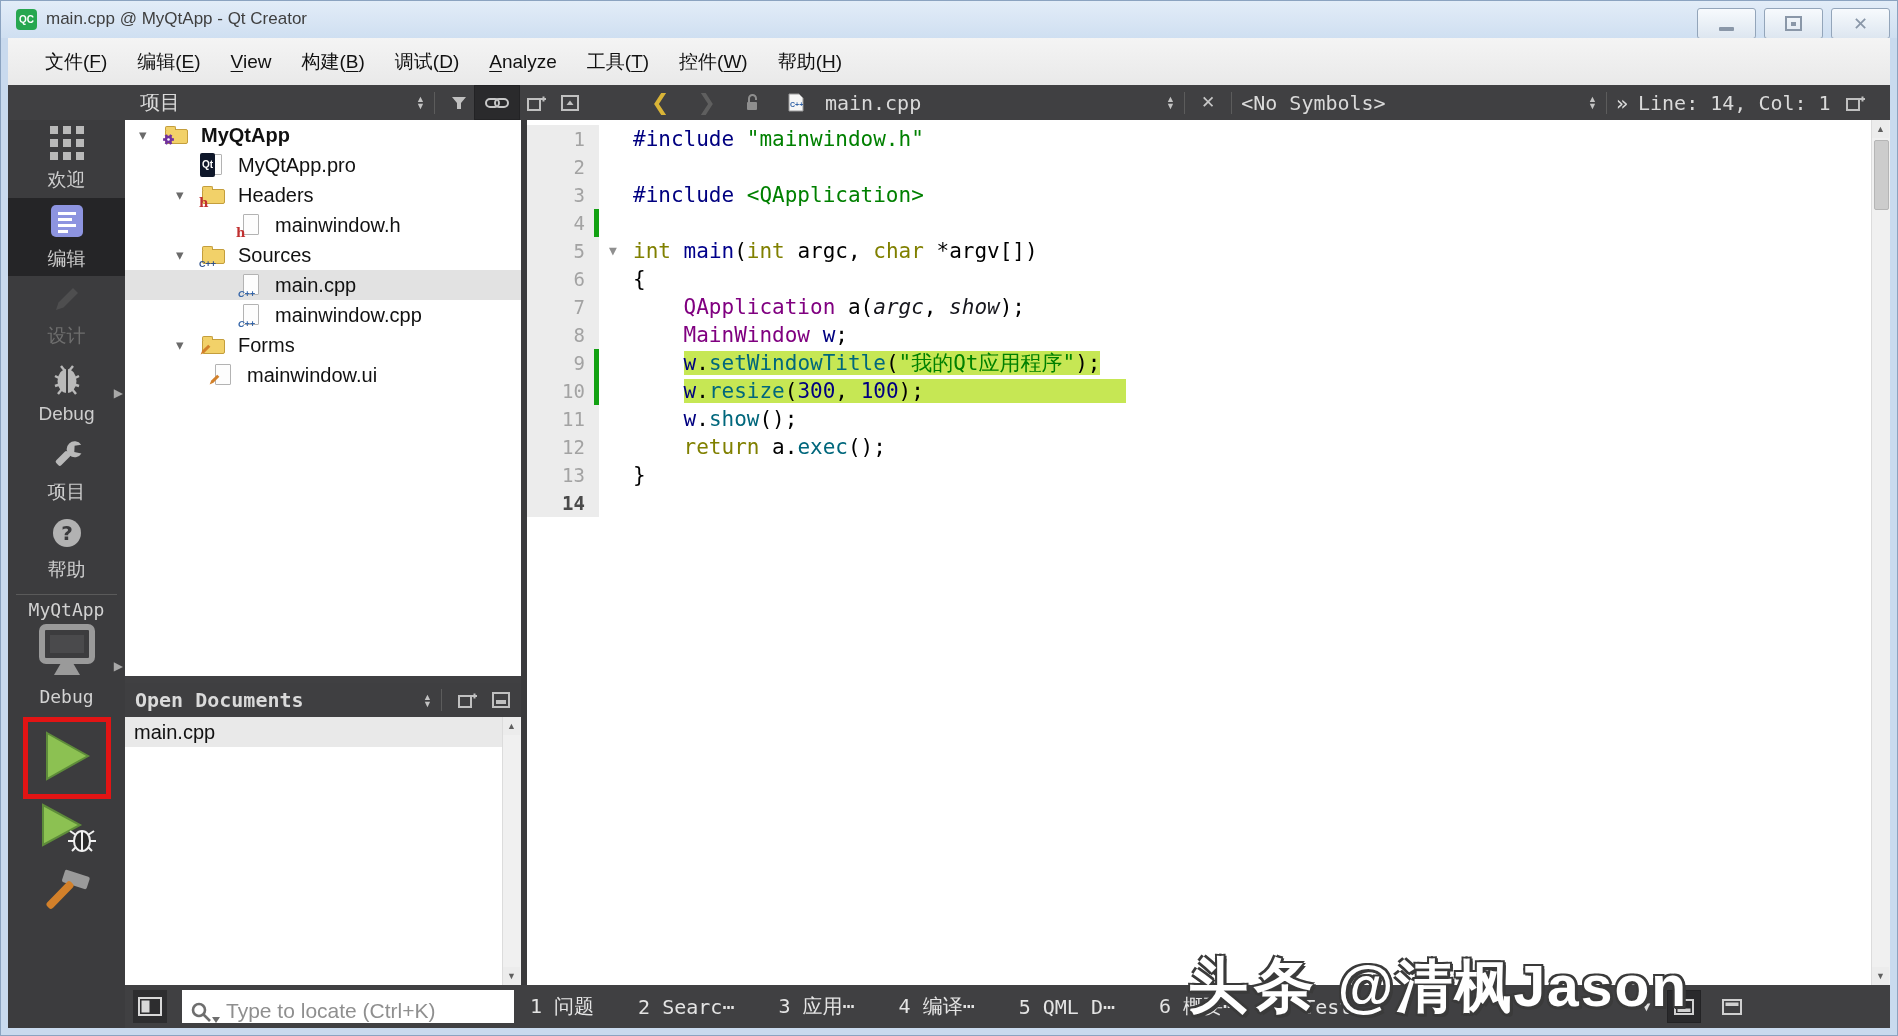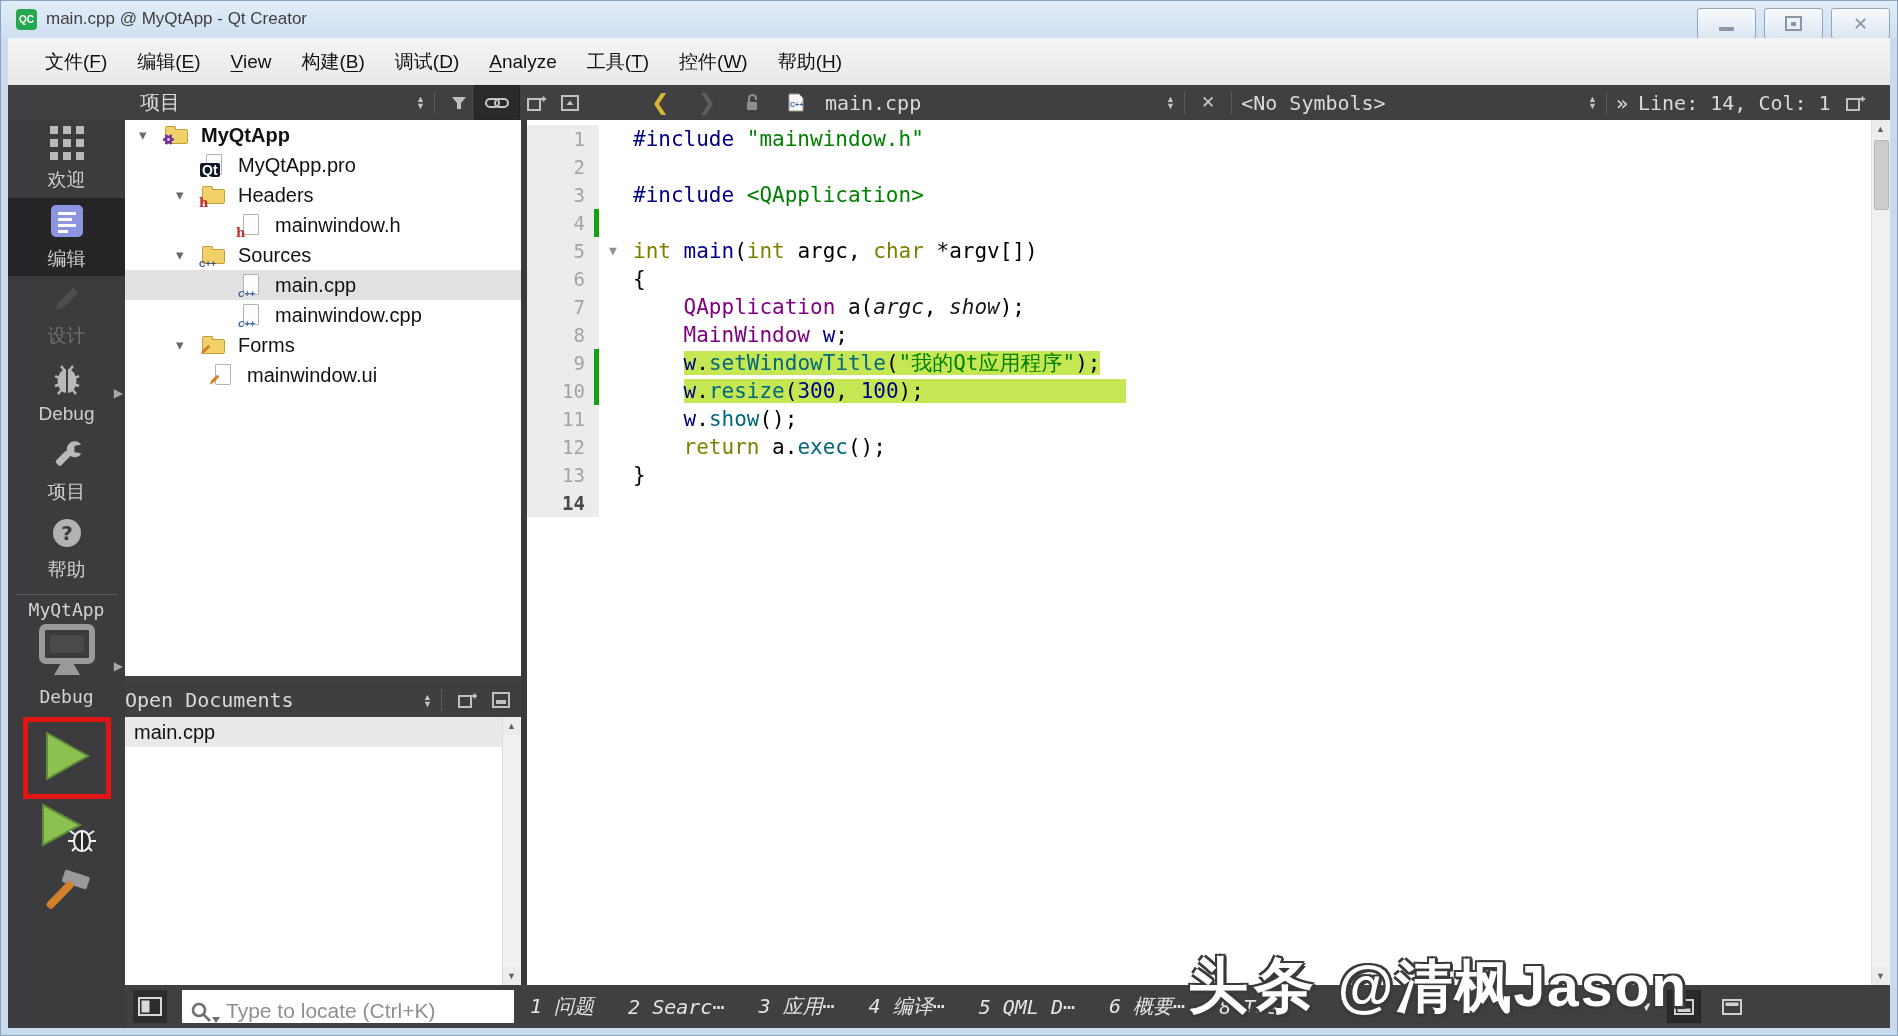--- a/index.html
+++ b/index.html
@@ -61,21 +61,21 @@
   #treepanel{position:absolute;left:117px;top:35px;width:396px;height:556px;background:#fff;overflow:hidden;}
   .trow{display:flex;align-items:center;height:30px;font-size:20px;color:#111;}
   .trow.sel{background:#e2e2e2;}
   .tarrow{width:26px;color:#6a6a6a;font-size:15px;flex:none;}
   .ticon{position:relative;width:27px;height:22px;flex:none;margin-right:9px;}
   .fol{position:absolute;left:0;top:5px;width:21px;height:13px;background:#f2d169;border:1px solid #c49e3c;border-radius:2px;}
   .fol::before{content:"";position:absolute;left:-1px;top:-4px;width:9px;height:3px;background:#f2d169;
     border:1px solid #c49e3c;border-bottom:none;border-radius:2px 2px 0 0;}
   .fil{position:absolute;left:4px;top:0;width:14px;height:19px;background:#fdfdfd;border:1px solid #b3b3b3;border-radius:1px;}
   .ovl{position:absolute;left:-3px;bottom:-3px;font-weight:bold;line-height:1;}
-  .ovl.qt{left:-2px;bottom:-1px;background:#0f172a;color:#fff;font-size:14px;padding:0 2px;border-radius:2px;}
+  .ovl.qt{left:-2px;bottom:-1px;background:#0f172a;color:#fff;font-size:10px;padding:7px 2px;border-radius:2px;}
   .ovl.hred{color:#c03030;font-size:13px;font-family:"DejaVu Serif",serif;}
   .ovl.cpp{color:#2d4f8a;font-size:9px;}
   .ovl.cppf{color:#3565a8;font-size:9px;font-style:italic;left:-1px;}
 
   #odsplit{position:absolute;left:117px;top:591px;width:396px;height:7px;background:#404042;}
   #odheader{position:absolute;left:117px;top:598px;width:396px;height:34px;background:#3f3f41;
     display:flex;align-items:center;color:#d8d8d8;}
   #odbody{position:absolute;left:117px;top:632px;width:396px;height:268px;background:#fff;}
   .odrow{height:30px;display:flex;align-items:center;padding-left:9px;font-size:20px;background:#e9e9e9;color:#111;}
   .sbar{position:absolute;right:0;top:0;bottom:0;width:18px;background:#f0f0f0;border-left:1px solid #dcdcdc;}
@@ -101,21 +101,21 @@
   .hl{background:var(--hl,#c6e754);}
 
   
   #bottombar{position:absolute;left:117px;top:900px;width:1765px;height:43px;background:#404042;}
   #sbtoggle{position:absolute;left:8px;top:5px;width:34px;height:33px;background:#2d2d2f;
     display:flex;align-items:center;justify-content:center;}
   #locator{position:absolute;left:57px;top:5px;width:332px;height:33px;background:#fff;display:flex;align-items:flex-end;}
   #locator input{border:none;outline:none;flex:1;font-size:21px;color:#333;padding:0;background:transparent;}
   #locator input::placeholder{color:#8f8f8f;}
   #locmag{display:flex;align-items:flex-end;margin:0 6px 0 8px;}
-  #panes{position:absolute;left:405px;top:0;height:43px;display:flex;align-items:center;gap:34px;font-style:italic;}
+  #panes{position:absolute;left:405px;top:0;height:43px;display:flex;align-items:center;gap:44px;}
   .pane{font-family:"DejaVu Sans Mono",monospace;font-size:20px;color:#e4e4e4;white-space:nowrap;}
   #bbright{position:absolute;left:1515px;top:0;height:43px;display:flex;align-items:center;gap:14px;color:#e0e0e0;}
   .bbico{width:34px;height:33px;display:flex;align-items:center;justify-content:center;}
 
   #bottomframe{position:absolute;left:0;top:1028px;width:1898px;height:8px;background:#c9daee;}
 
   
   #watermark{position:absolute;left:1188px;top:946px;z-index:60;font-size:57px;font-weight:bold;color:#fff;
     white-space:nowrap;letter-spacing:2px;
     text-shadow:3px 3px 0 #3a3a3a,-2px 2px 0 #3a3a3a,2px -2px 0 #3a3a3a,-2px -2px 0 #3a3a3a,0 3px 0 #3a3a3a,3px 0 0 #3a3a3a;}
@@ -426,21 +426,21 @@
                 <path d="M1.5 10.5 L3 7 L8.5 1.5 L10.5 3.5 L5 9 Z" fill="#d2802a"></path>
               </svg></span>
           </span>
    <span class="tlabel">mainwindow.ui</span>
         </div>
       </div>
 
     <div id="odsplit"></div>
 
     <div id="odheader">
-      <span class="tbtxt" style="">Open Documents</span>
+      <span class="tbtxt" style="margin-left:10px;font-weight:bold;">Open Documents</span>
       <span style="flex:1"></span>
       <span class="spin">
           <span>▲</span>
           <span>▼</span>
         </span>
       <span class="vsep"></span>
       <span class="tbico">
         <svg width="20" height="16" viewBox="0 0 20 16">
             <rect x="1" y="4" width="12" height="11" fill="none" stroke="#c0c0c0" stroke-width="2"></rect>
             <path d="M14 4 h5 M16.5 1.5 v5" stroke="#c0c0c0" stroke-width="2"></path>

